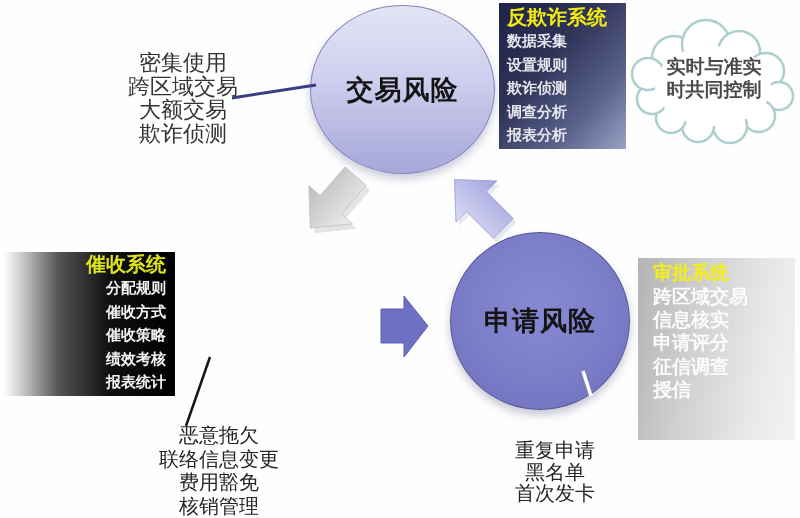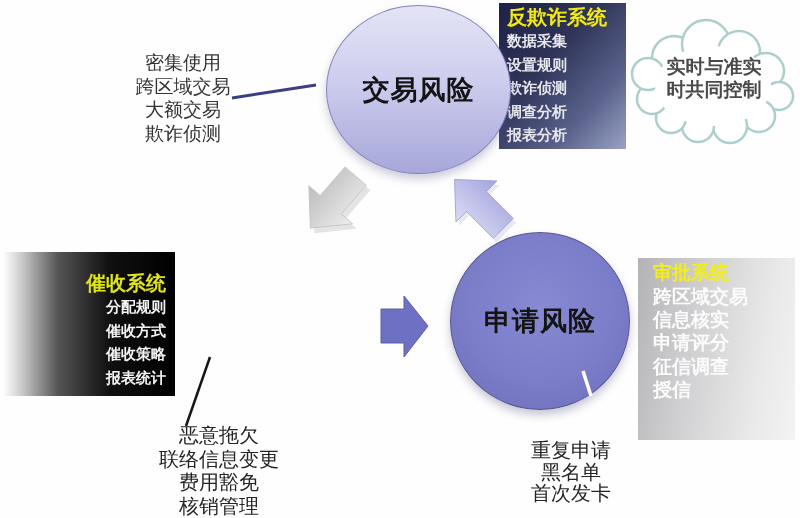--- a/index.html
+++ b/index.html
@@ -7,21 +7,21 @@
     position:relative; width:800px; height:518px; background:#fefefe;
     font-family:Liberation Sans, sans-serif; overflow:hidden;
   }
   
   .circle {
     position:absolute; border-radius:50%;
     display:flex; align-items:center; justify-content:center;
     font-weight:bold; font-size:27px; color:#141414; letter-spacing:1px;
   }
   .circle-transaction {
-    left:326px; top:5px; width:183px; height:167px;
+    left:310px; top:5px; width:183px; height:167px;
     background:linear-gradient(180deg,#e4e4f5 0%,#cdcdee 45%,#a7a7da 100%);
     border:1px solid #8183bb; box-shadow:0 5px 9px rgba(90,90,140,.30);
   }
   .circle-overdue {
     left:183px; top:233px; width:178px; height:182px;
     background:radial-gradient(circle at 42% 30%,#f3f3f5 0%,#e0e0e3 45%,#c4c4c9 100%);
     border:1px solid #95959a; box-shadow:0 5px 9px rgba(80,80,80,.28);
   }
   .circle-application {
     left:450px; top:232px; width:178px; height:176px;
@@ -32,44 +32,44 @@
   .sysbox { position:absolute; font-weight:bold; }
   .sysbox .line { font-size:15px; line-height:23.5px; white-space:nowrap; }
   .sysbox .title { font-size:20px; line-height:24px; white-space:nowrap; }
   .box-antifraud {
     left:499px; top:3px; width:127px; height:146px; padding:2px 0 0 8px; box-sizing:border-box;
     background:linear-gradient(132deg,#1e2246 0%,#2e3357 38%,#5a628c 72%,#9aa3c5 100%);
     color:#e6e6ec;
   }
   .box-antifraud .title { color:#f2ea12; }
   .box-collection {
-    left:3px; top:252px; width:172px; height:144px; padding:19px 9px 0 0; box-sizing:border-box;
+    left:3px; top:252px; width:172px; height:144px; padding:0 9px 0 0; box-sizing:border-box;
     background:linear-gradient(90deg,#ffffff 0%,#cfcfcf 10%,#555555 32%,#101010 62%,#000000 100%);
     color:#f4f4f4; text-align:right;
   }
   .box-collection .title { color:#e0e41c; }
   .box-approval {
     left:638px; top:258px; width:157px; height:182px; padding:3px 0 0 15px; box-sizing:border-box;
     background:linear-gradient(100deg,#b3b3b5 0%,#cfcfd1 35%,#e9e9ea 75%,#f3f3f3 100%);
     color:#fcfcfc;
   }
   .box-approval .title { color:#f4ee18; font-size:19px; }
   .box-approval .line { font-size:19px; line-height:23.2px; }
   
   .cloud-svg { position:absolute; left:626px; top:16px; width:174px; height:134px; }
   .cloud-text {
     position:absolute; left:646px; top:55px; width:136px; text-align:center;
     font-size:19px; font-weight:bold; color:#4a4a4a; line-height:23px; white-space:nowrap;
   }
   
   .annot { position:absolute; text-align:center; color:#242424; }
   .annot .line { white-space:nowrap; }
-  .annot-transaction { left:126px; top:51px; width:114px; font-size:19px; line-height:23.5px; color:#333333; }
+  .annot-transaction { left:126px; top:51px; width:114px; font-size:22px; line-height:23.5px; color:#333333; }
   .annot-overdue { left:148px; top:424px; width:142px; font-size:20px; line-height:23.5px; }
-  .annot-application { left:500px; top:440px; width:142px; font-size:20px; line-height:21.5px;text-align:center; }
+  .annot-application { left:484px; top:440px; width:142px; font-size:20px; line-height:21.5px;text-align:center; }
   
   .overlay { position:absolute; left:0; top:0; width:800px; height:518px; pointer-events:none; }
 </style>
 </head>
 <body>
 
 <div class="canvas">
 
   <div class="sysbox box-antifraud">
     <div class="title">反欺诈系统</div>
@@ -78,20 +78,21 @@
     <div class="line">欺诈侦测</div>
     <div class="line">调查分析</div>
     <div class="line">报表分析</div>
   </div>
 
   <div class="sysbox box-collection">
     <div class="title">催收系统</div>
     <div class="line">分配规则</div>
     <div class="line">催收方式</div>
     <div class="line">催收策略</div>
+    <div class="line">绩效考核</div>
     <div class="line">报表统计</div>
   </div>
 
   <div class="sysbox box-approval">
     <div class="title">审批系统</div>
     <div class="line">跨区域交易</div>
     <div class="line">信息核实</div>
     <div class="line">申请评分</div>
     <div class="line">征信调查</div>
     <div class="line">授信</div>

